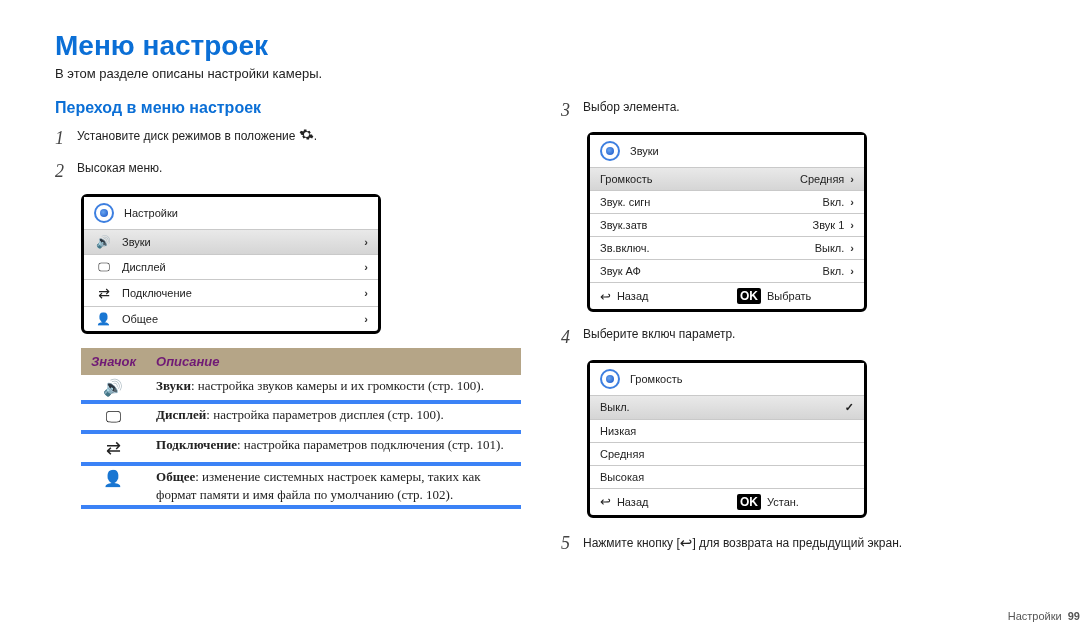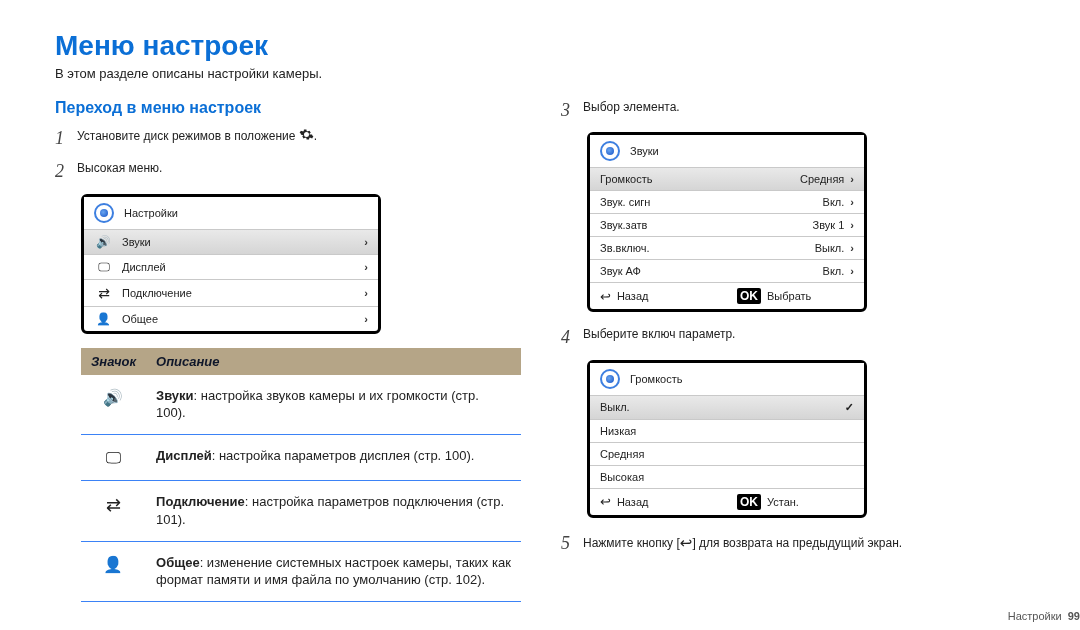--- a/index.html
+++ b/index.html
@@ -105,31 +105,32 @@
 
   
   .tbl {
     margin: 14px 0 0 26px;
     width: 440px;
     border-collapse: collapse;
     font-size: 13px;
   }
   .tbl thead th {
     background: #b5a587;
-    color: #0f172a;
+    color: #701a75;
     font-weight: 600;
     padding: 6px 10px;
     text-align: left;
     font-size: 13px;
     font-style: italic;
   }
   .tbl td {
-    padding: 12px 10px; border-bottom: 1px solid #3b82f6;
+    padding: 2px 10px; border-bottom: 4px solid #3b82f6;
     vertical-align: top;
     line-height: 1.35;
+    font-family: Liberation Serif, serif;
   }
   .tbl td.ic { width: 48px; text-align: center; font-size: 16px; }
   .ic.speaker::before { content: "\1F50A"; }
   .ic.display::before { content: "\1F5B5"; }
   .ic.connect::before { content: "\21C4"; font-size: 18px; }
   .ic.general::before { content: "\1F464"; }
   .tbl strong { font-weight: 700; }
 
   .return-icon::before { content: "\21A9"; font-size: 15px; vertical-align: -1px; }
 

